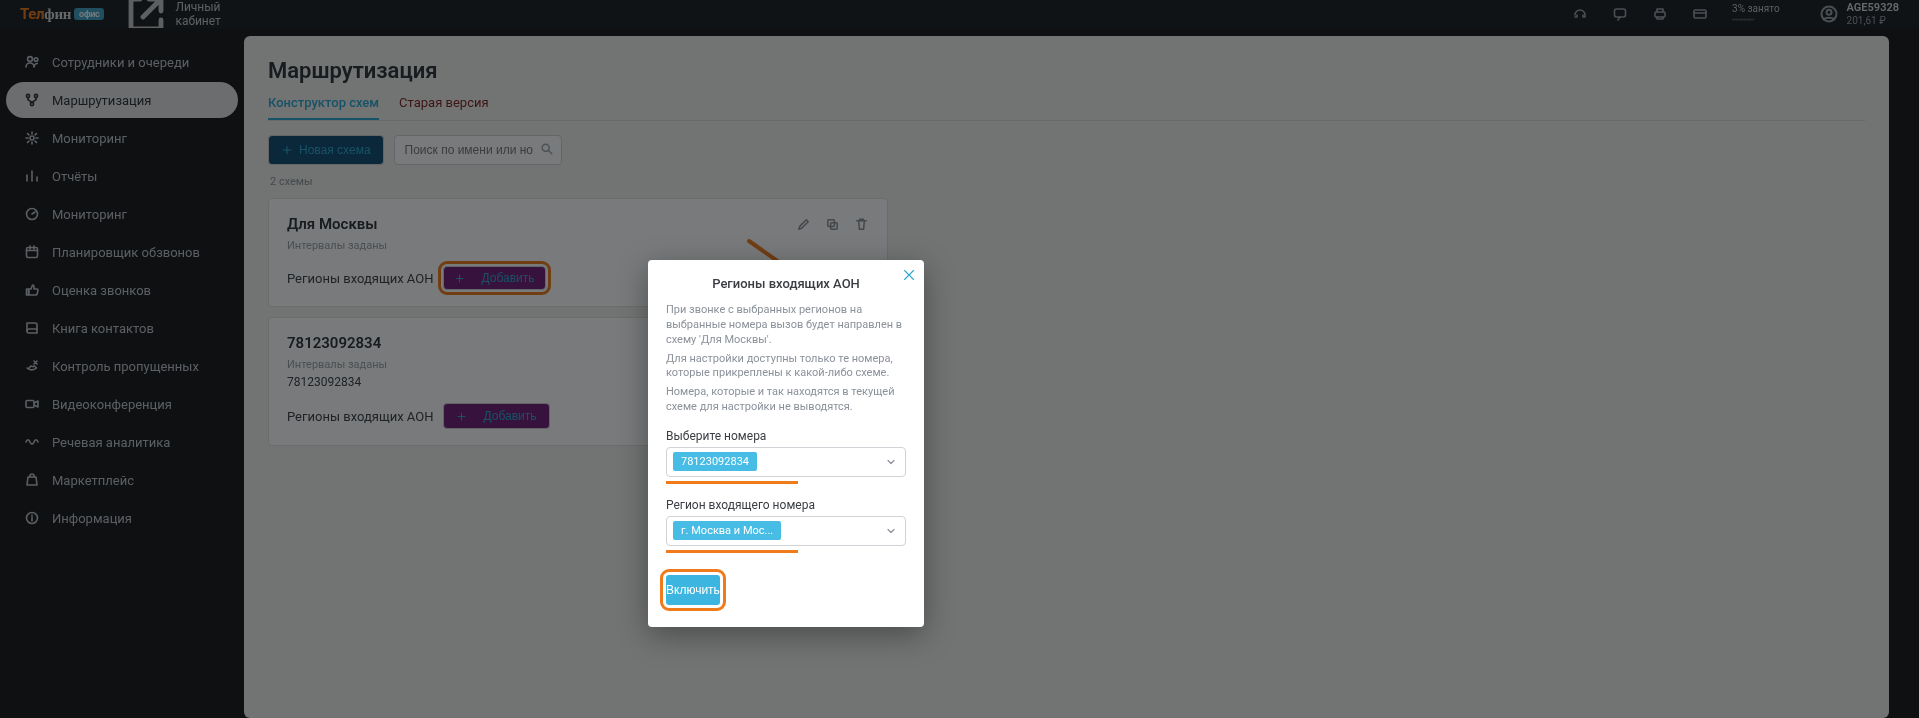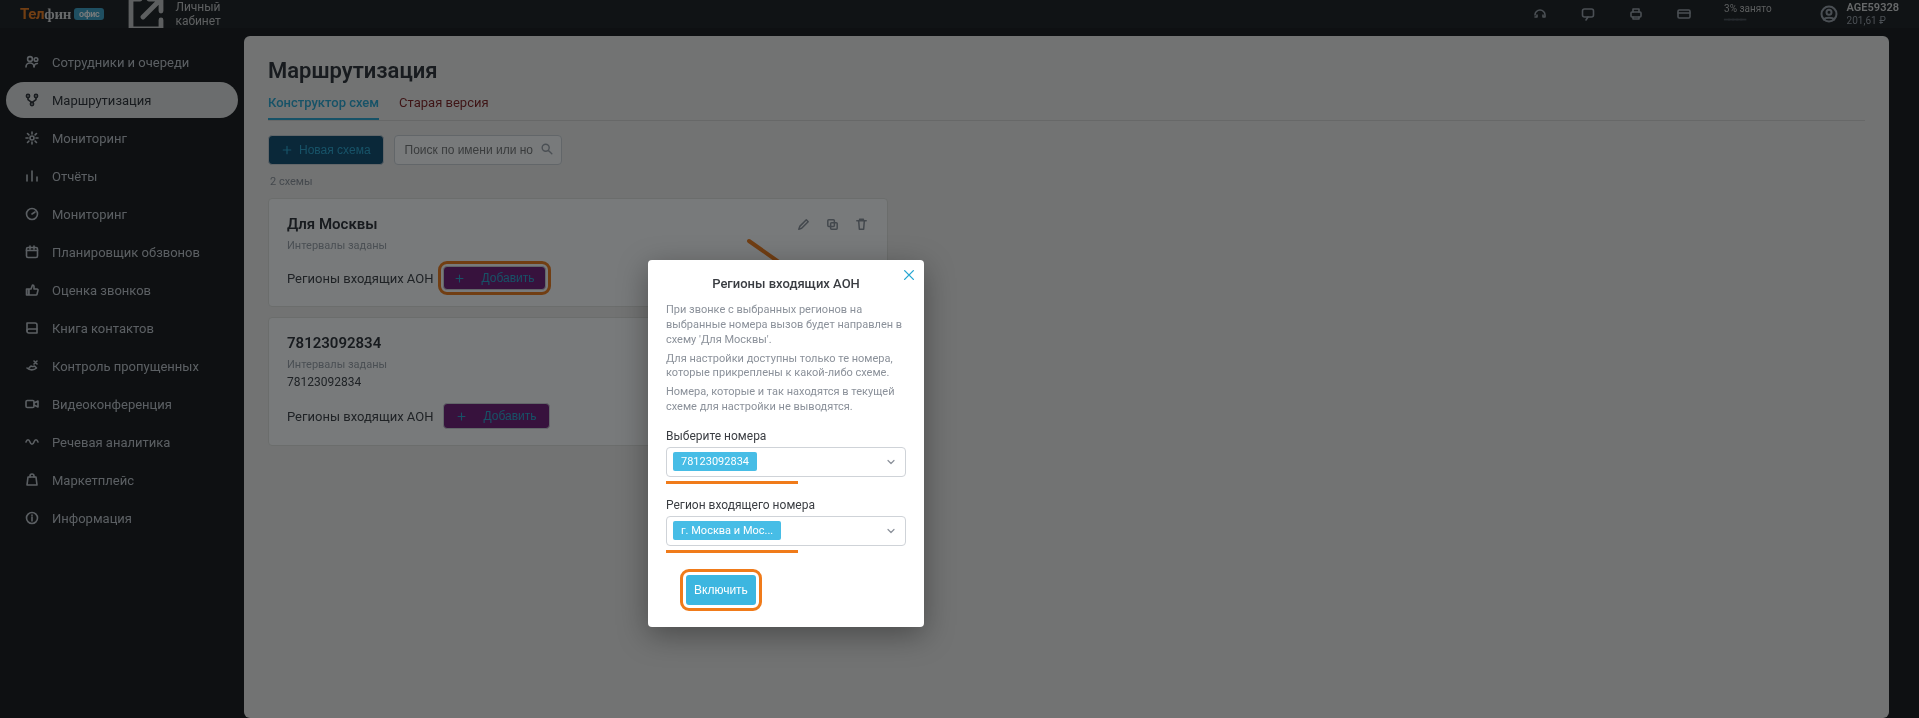--- a/index.html
+++ b/index.html
@@ -23,21 +23,21 @@
   
   .topbar{height:28px;background:#191b1d;color:#c3c3c3;display:flex;align-items:center;
     padding:0 20px;font-size:12px;}
   .brand{font-weight:700;font-size:15px;letter-spacing:-.3px;}
   .brand .tel{color:var(--orange);}
   .brand .fin{color:#d9d9d9;font-family:Liberation Serif, serif;}
   .brand .badge{background:#3ba1c6;color:#fff;font-size:9px;padding:1px 5px;border-radius:3px;
     margin-left:3px;vertical-align:2px;font-weight:600;}
   .cabinet{margin-left:18px;display:flex;align-items:center;gap:5px;color:#c3c3c3;}
   .spacer{flex:1;}
-  .top-icons{display:flex;align-items:center;gap:32px;color:#9aa0a8;}
+  .top-icons{display:flex;align-items:center;gap:24px;color:#9aa0a8;}
   .top-icons svg{width:16px;height:16px;}
   .busy{display:flex;flex-direction:column;line-height:1.1;font-size:10px;color:#bfbfbf;}
   .acct{display:flex;align-items:center;gap:8px;margin-left:15px;}
   .acct-texts{display:flex;flex-direction:column;line-height:1.1;}
   .acct-texts .name{font-weight:600;font-size:11px;color:#d8d8d8;}
   .acct-texts .bal{font-size:10px;color:#9aa0a8;}
 
   
   .workspace{flex:1;display:flex;background:#141517;}
 
@@ -96,21 +96,21 @@
   .modal .close svg{width:14px;height:14px;}
   .modal h3{text-align:center;font-size:13px;font-weight:500;margin:0 0 12px;}
   .modal p{color:#8b919a;font-size:11px;line-height:1.35;margin:4px 0;}
   .field-label{font-size:12px;color:#3a3d42;margin:14px 0 4px;}
   .chip-select{border:1px solid #cfd3d8;border-radius:4px;height:30px;display:flex;align-items:center;
     padding:0 28px 0 6px;position:relative;cursor:pointer;}
   .chip-select svg.caret{position:absolute;right:8px;width:12px;height:12px;color:#8b919a;}
   .chip{background:#47bde6;color:#fff;font-size:11px;padding:3px 8px;border-radius:2px;
     display:inline-block;}
   .primary-btn{margin-top:22px;background:#3cb6e0;color:#fff;border:none;border-radius:3px;
-    font-size:12px;padding:8px 8px;cursor:pointer;margin-left:20px;}
+    font-size:12px;padding:8px 0;cursor:pointer;}
 
   
   svg{stroke:currentColor;fill:none;stroke-width:1.6;stroke-linecap:round;stroke-linejoin:round;}
 </style>
 </head>
 <body>
 
 <svg width="0" height="0" style="position:absolute">
   <defs>
     <g id="i-users">

